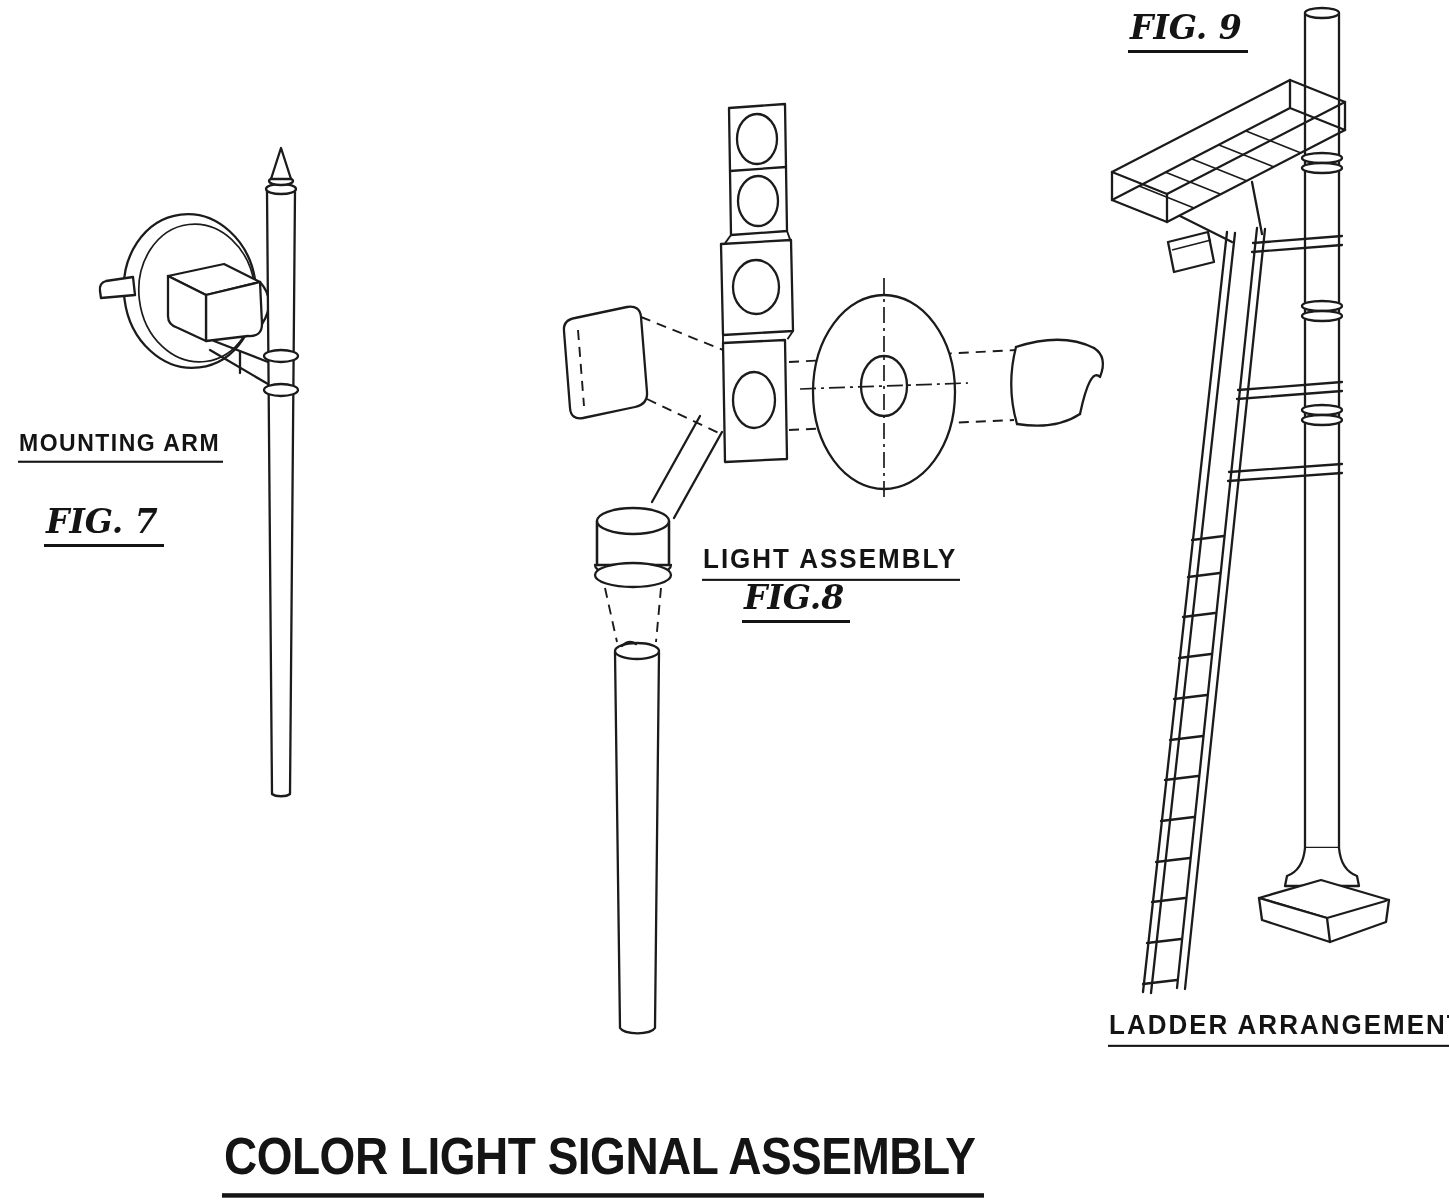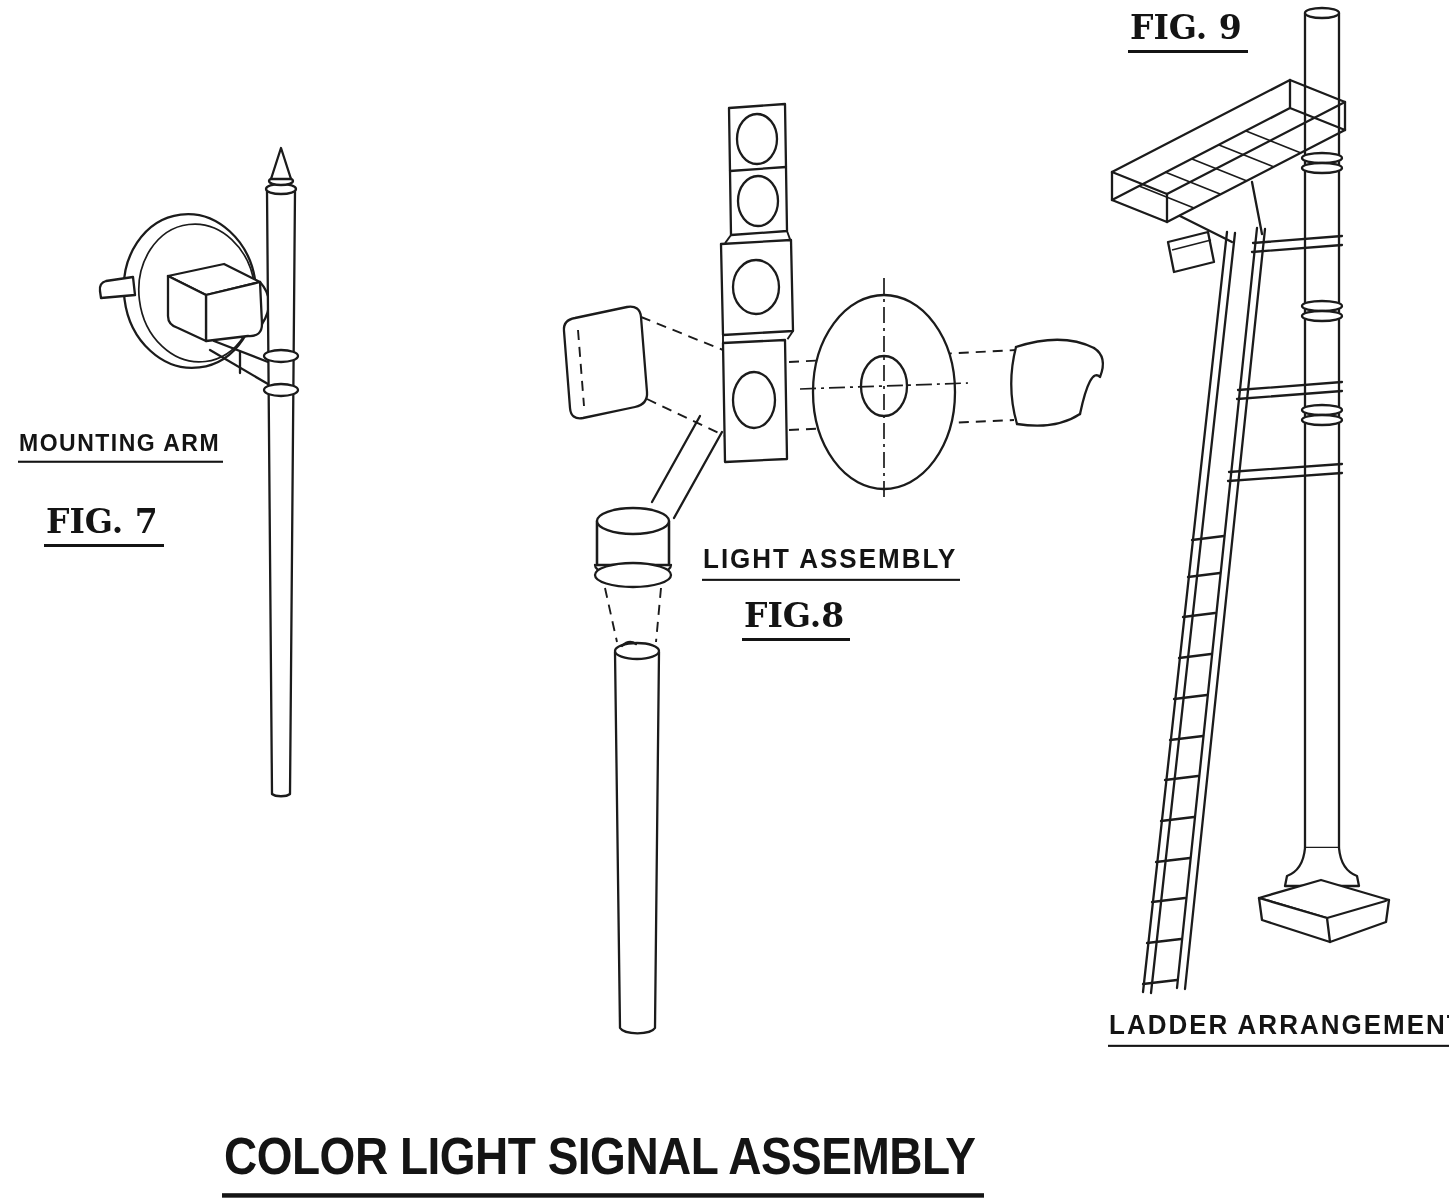--- a/index.html
+++ b/index.html
@@ -30,20 +30,21 @@
     border-bottom:2.5px solid #141414;
     padding:0 3px 3px 1px;
     transform:scaleY(1.05);
   }
   .cap-lg{
     font-size:26px;
     letter-spacing:2px;
   }
   .figlabel{
     font-family:"DejaVu Serif", serif;
+    font-style:italic;
     font-weight:700;
     font-size:33px;
     border-bottom:3px solid #141414;
     padding:0 6px 3px 2px;
   }
   .main-title{
     font-family:"Liberation Sans", sans-serif;
     font-weight:700;
     font-size:46px;
     letter-spacing:-0.5px;
@@ -197,21 +198,21 @@
       <path class="ln" d="M1228,481 L1342,473"></path>
     </g>
   </svg>
 
   <div class="label cap" style="left:18px;top:430px;">MOUNTING ARM</div>
 
   <div class="label figlabel" style="left:44px;top:482px;margin-top:20px;">FIG. 7</div>
 
   <div class="label cap cap-lg" style="left:702px;top:544px;">LIGHT ASSEMBLY</div>
 
-  <div class="label figlabel" style="left:742px;top:596px;">FIG.8</div>
+  <div class="label figlabel" style="left:742px;top:578px;">FIG.8</div>
 
   <div class="label figlabel" style="left:1128px;top:8px;">FIG. 9</div>
 
   <div class="label cap cap-lg" style="left:1108px;top:1010px;">LADDER ARRANGEMENT</div>
 
   <div class="label main-title" style="left:222px;top:1126px;">COLOR LIGHT SIGNAL ASSEMBLY</div>
 
 </div>
 
 </body></html>

